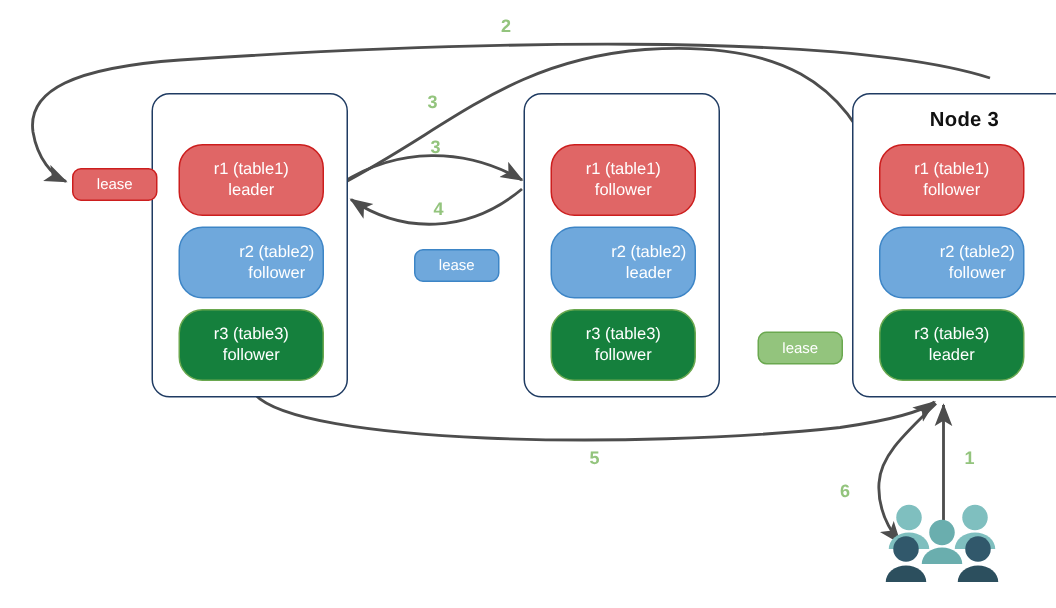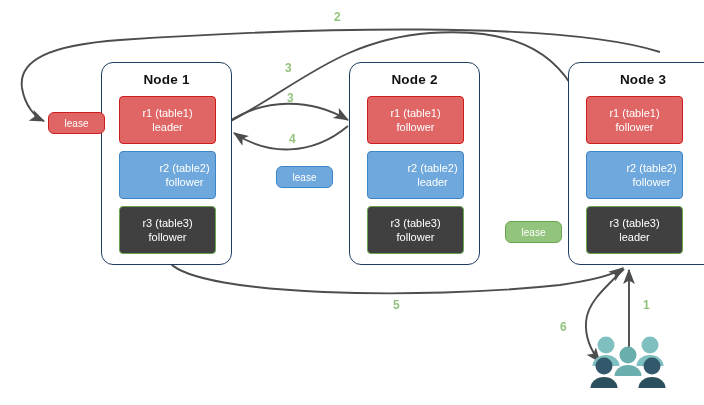--- a/index.html
+++ b/index.html
@@ -39,34 +39,34 @@
     font-size: 13.5px;
     font-weight: bold;
     color: #111111;
     letter-spacing: 0.2px;
   }
   .replica {
     position: absolute;
     left: 17px;
     width: 97px;
     height: 48px;
-    border-radius: 4px;
+    border-radius: 16px;
     box-sizing: border-box;
     display: flex;
     flex-direction: column;
     align-items: center;
     justify-content: center;
     color: #ffffff;
     font-size: 11px;
     line-height: 14px;
   }
   .replica span { display: block; }
   .rep-red   { background: #e06666; border: 1.6px solid #cc1e1e; }
   .rep-blue  { background: #6fa8dc; border: 1.6px solid #3d85c6; }
-  .rep-green { background: #404040; border: 1.6px solid #6aa84f; }
+  .rep-green { background: #15803d; border: 1.6px solid #6aa84f; }
   .r1 { top: 33px; }
   .r2 { top: 88px; padding-left: 34px; }
   .r3 { top: 143px; }
 
   .lease {
     position: absolute;
     width: 57px;
     height: 22px;
     border-radius: 6px;
     box-sizing: border-box;
@@ -118,37 +118,35 @@
     <path d="M 348,126 C 312,156 268,156 234,133" fill="none" stroke="#4d4d4d" stroke-width="1.9" marker-end="url(#ah)"></path>
 
     <path d="M 170,263 C 200,296 420,300 560,285 C 595,280 615,274 623,268" fill="none" stroke="#4d4d4d" stroke-width="1.9" marker-end="url(#ah)"></path>
 
     <path d="M 629,348 L 629,270" fill="none" stroke="#4d4d4d" stroke-width="1.9" marker-end="url(#ah)"></path>
 
     <path d="M 624,269 C 600,292 587,305 586,322 C 585,338 592,352 600,362" fill="none" stroke="#4d4d4d" stroke-width="1.9" marker-end="url(#ah)"></path>
   </svg>
 
   <div class="node-panel" style="left:101px; top:62px; width:131px; height:203px;">
-    <div class="node-title">Node 1</div>
     <div class="replica rep-red r1">
       <span>r1 (table1)</span>
       <span>leader</span>
     </div>
     <div class="replica rep-blue r2">
       <span>r2 (table2)</span>
       <span>follower</span>
     </div>
     <div class="replica rep-green r3">
       <span>r3 (table3)</span>
       <span>follower</span>
     </div>
   </div>
 
   <div class="node-panel" style="left:349px; top:62px; width:131px; height:203px;">
-    <div class="node-title">Node 2</div>
     <div class="replica rep-red r1">
       <span>r1 (table1)</span>
       <span>follower</span>
     </div>
     <div class="replica rep-blue r2">
       <span>r2 (table2)</span>
       <span>leader</span>
     </div>
     <div class="replica rep-green r3">
       <span>r3 (table3)</span>

